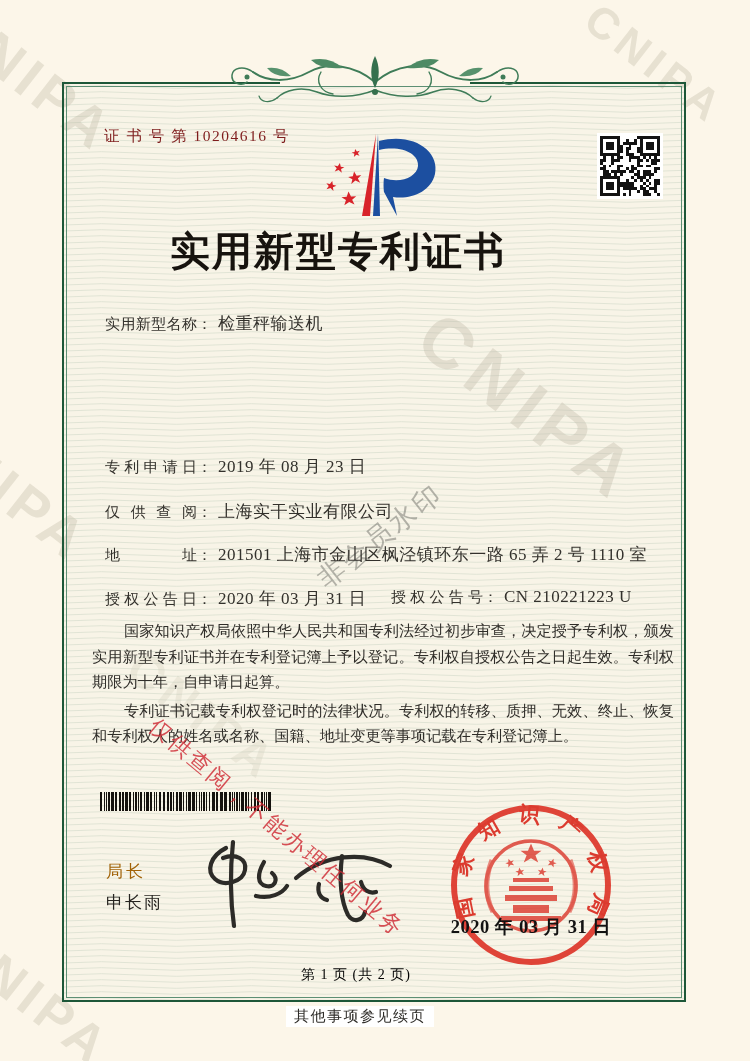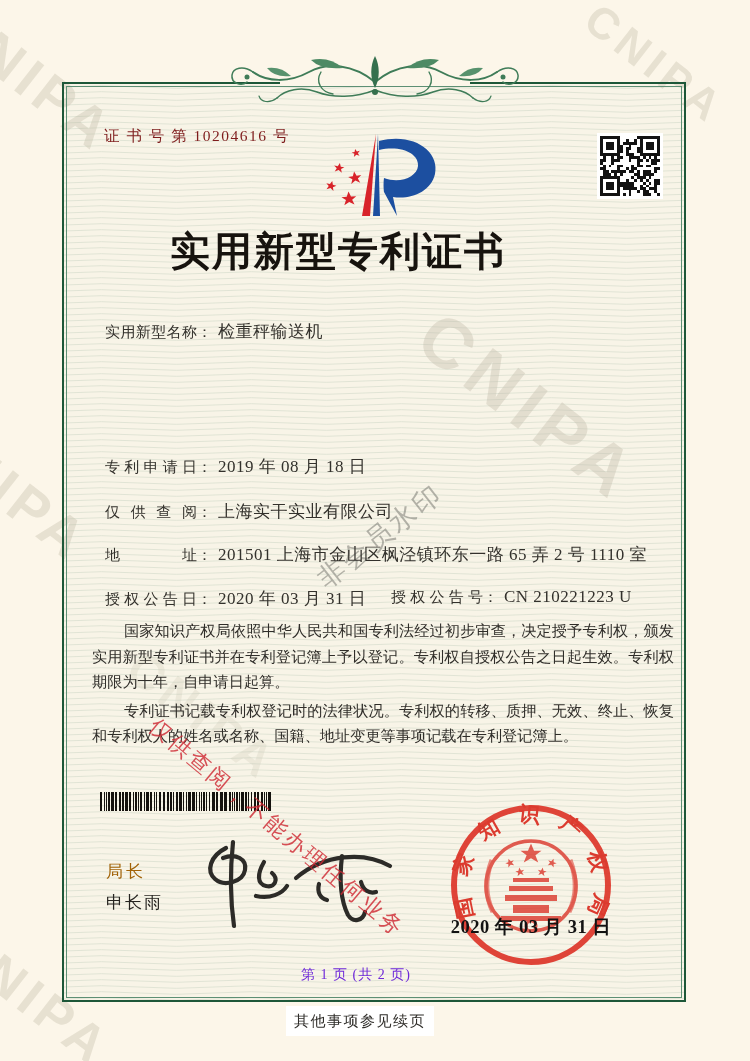--- a/index.html
+++ b/index.html
@@ -53,22 +53,22 @@
   
   .barcode{position:absolute;left:100px;top:792px;width:176px;height:19px;display:flex;align-items:stretch;z-index:5;}
   .barcode .bar{background:#15120e;flex:none;}
   .signer-title{position:absolute;left:106px;top:860px;font-size:17px;letter-spacing:3px;z-index:5;color:#a16207;}
   .signer-name{position:absolute;left:106px;top:891px;font-size:17px;letter-spacing:2px;z-index:5;color:#262420;}
   .signature{position:absolute;left:192px;top:826px;width:215px;height:110px;z-index:6;}
   .seal{position:absolute;left:446px;top:800px;width:170px;height:170px;z-index:5;}
   .seal-date{position:absolute;left:446px;top:914px;width:170px;text-align:center;
       font-size:18.5px;font-weight:700;color:#121212;letter-spacing:0.5px;z-index:6;}
   .page-num{position:absolute;left:0;top:966px;width:712px;text-align:center;font-size:14px;
-      letter-spacing:1px;color:#6d28d9;z-index:5;}
-  .cont-note{position:absolute;left:286px;top:1006px;width:148px;height:30px;background:#ffffff;
+      letter-spacing:1px;color:#000000;z-index:5;}
+  .cont-note{position:absolute;left:286px;top:1006px;width:148px;height:21px;background:#ffffff;
       display:flex;align-items:center;justify-content:center;font-size:15px;letter-spacing:1.5px;
       color:#2e2c28;z-index:6;}
 </style>
 </head>
 <body>
 
 <div class="page">
 
   <svg class="inner-bg" viewBox="0 0 620 918" preserveAspectRatio="none">
     <defs>
@@ -569,25 +569,25 @@
       <div class="on"></div>
       <div class="on"></div>
       <div class="on"></div>
       <div></div>
       <div></div>
       <div class="on"></div>
     </div>
 
   <div class="title">实用新型专利证书</div>
 
-  <div class="frow" style="top:320px">
+  <div class="frow" style="top:312px">
     <span class="flabel">实用新型名称</span><span class="fcolon">：</span><span class="fvalue">检重秤输送机</span>
   </div>
   <div class="frow" style="top:455px">
-    <span class="flabel">专利申请日</span><span class="fcolon">：</span><span class="fvalue">2019 年 08 月 18 日</span>
+    <span class="flabel">专利申请日</span><span class="fcolon">：</span><span class="fvalue">2019 年 08 月 23 日</span>
   </div>
   <div class="frow" style="top:500px">
     <span class="flabel">仅供查阅</span><span class="fcolon">：</span><span class="fvalue">上海实干实业有限公司</span>
   </div>
   <div class="frow" style="top:543px">
     <span class="flabel">地址</span><span class="fcolon">：</span><span class="fvalue">201501 上海市金山区枫泾镇环东一路 65 弄 2 号 1110 室</span>
   </div>
 
   <div class="frow" style="top:587px">
     <span class="flabel">授权公告日</span><span class="fcolon">：</span><span class="fvalue">2020 年 03 月 31 日</span>

